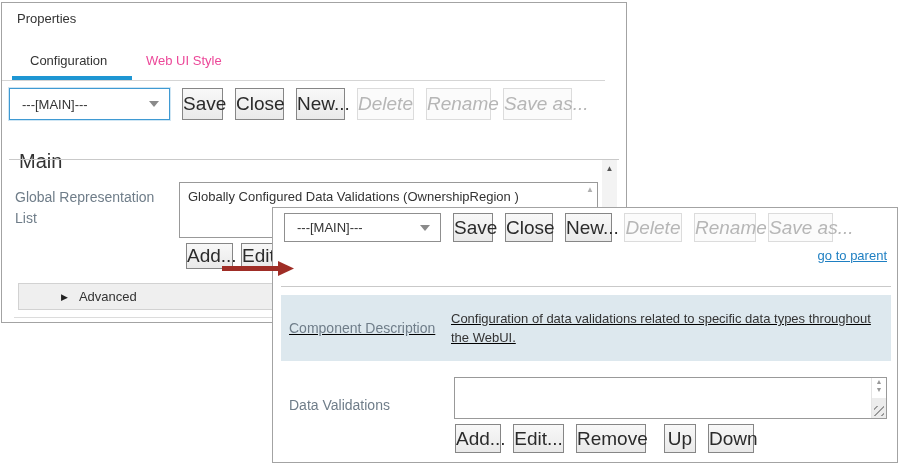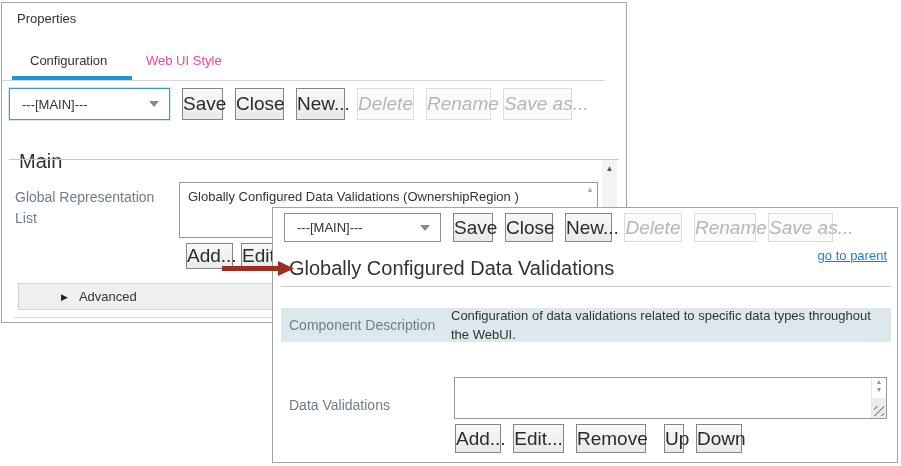--- a/index.html
+++ b/index.html
@@ -94,22 +94,22 @@
   }
   .v-scrollbar .arrow-up { font-size: 8px; color: #555; display: block; padding-top: 4px; }
 
   .go-parent {
     position: absolute; right: 10px; top: 40px;
     font-size: 13px; color: #1e7fc2; text-decoration: underline; cursor: pointer;
   }
   #front-heading { left: 16px; top: 49px; }
 
   .info-section {
-    position: absolute; left: 8px; top: 100px; width: 610px; height: 34px;
-    background: #dde8ee; display: flex; align-items: center; padding: 6px 8px;
+    position: absolute; left: 8px; top: 87px; width: 610px; height: 66px;
+    background: #dde8ee; display: flex; align-items: center; padding: 6px 8px; text-decoration: underline;
   }
   .info-section .field-label { position: static; width: 162px; flex: none; }
   .info-text { font-size: 13px; color: #333; line-height: 19px; width: 420px; }
 
   .dv-textarea { left: 181px; top: 169px; width: 433px; height: 42px; padding: 4px 22px 4px 8px; }
   .dv-scrollcol {
     position: absolute; right: 0; top: 0; width: 15px; height: 100%;
     display: flex; flex-direction: column; align-items: center;
     background: linear-gradient(#ffffff 0 20px, #ececec 20px 100%);
     border-left: 1px solid #e4e4e4;
@@ -180,21 +180,20 @@
     <button class="btn" style="width:40px">Save</button>
     <button class="btn" style="width:48px">Close</button>
     <button class="btn" style="width:47px">New...</button>
     <button class="btn disabled" style="width:58px">Delete</button>
     <button class="btn disabled" style="width:62px">Rename</button>
     <button class="btn disabled" style="width:65px">Save as...</button>
   </div>
 
   <a class="go-parent">go to parent</a>
 
-  <h1 id="front-heading" class="section-heading">Globally Configured Data Validations</h1>
   <div class="rule" style="left:8px; top:78px; width:610px;"></div>
 
   <div class="info-section">
     <div class="field-label">Component Description</div>
     <div class="info-text">Configuration of data validations related to specific data types throughout the WebUI.</div>
   </div>
 
   <div class="field-label" style="left:16px; top:187px;">Data Validations</div>
   <div class="fake-textarea dv-textarea">
     <span></span>
@@ -202,21 +201,21 @@
       <span class="sa">▲</span>
       <span class="sa">▼</span>
     </span>
     <span class="resize-grip"></span>
   </div>
 
   <div class="front-list-btns">
     <button class="btn" style="width:46px">Add...</button>
     <button class="btn" style="width:51px">Edit...</button>
     <button class="btn" style="width:70px">Remove</button>
-    <button id="btn-up" class="btn" style="width:20px">Up</button>
+    <button id="btn-up" class="btn" style="width:32px">Up</button>
     <button class="btn" style="width:46px">Down</button>
   </div>
 </div>
 
 <svg id="annotation-arrow" width="80" height="24">
   <rect x="4" y="9" width="58" height="5" fill="#9f2d26"></rect>
   <polygon points="60,4 76,11.5 60,19" fill="#9f2d26"></polygon>
 </svg>
 
 </body></html>

